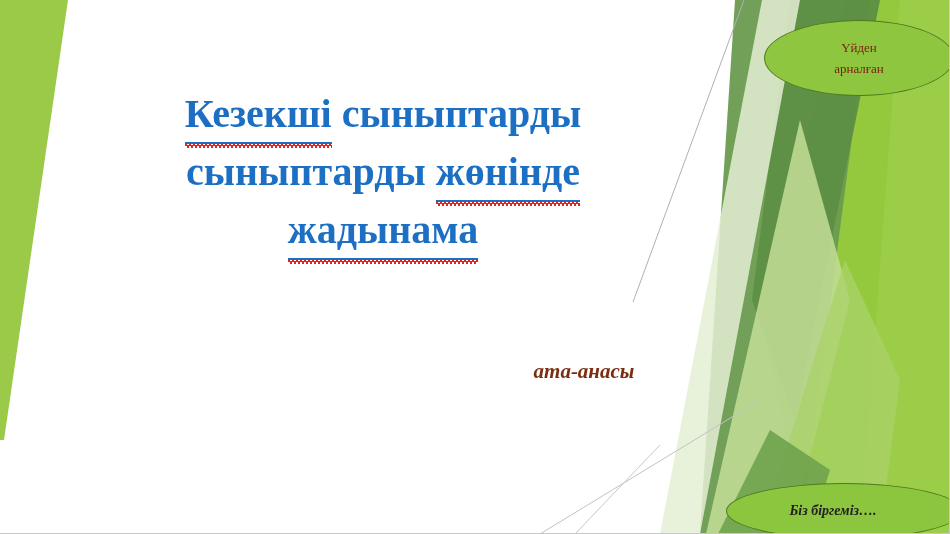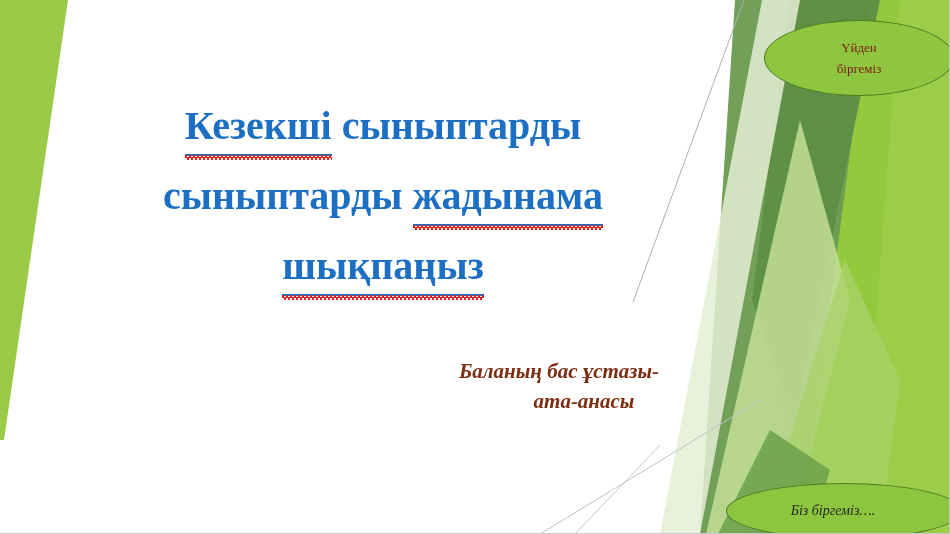--- a/index.html
+++ b/index.html
@@ -49,21 +49,20 @@
   .title-line.l2 { text-align: center; }
   .title-line.l3 { text-align: center; }
   .title-line.l4 { text-align: center; }
 
   
   .u {
     position: relative;
     display: inline-block;
     border-bottom: 2px solid #1c6fc2;
     padding-bottom: 1px;
-    margin-top: 12px;
   }
   .u::after {
     content: "";
     position: absolute;
     left: 0;
     right: 0;
     bottom: -6px;
     height: 5px;
     background-image:
       linear-gradient(45deg, transparent 40%, #e8201c 40%, #e8201c 60%, transparent 60%),
@@ -125,21 +124,21 @@
     width: 236px;
     height: 56px;
     border-radius: 50%;
     background: #8cc63e;
     border: 1px solid #4e7a20;
   }
   .ellipse-bottom .etxt {
     color: #231f20;
     font-family: "Liberation Serif", serif;
     font-style: italic;
-    font-weight: normal;
+    font-weight: bold;
     font-size: 14px;
     line-height: 18px;
     padding-right: 22px;
   }
 </style>
 </head>
 <body>
 
 <div class="slide">
 
@@ -168,36 +167,35 @@
       <line x1="760" y1="400" x2="540" y2="534" stroke="#c2c2c2" stroke-width="1"></line>
       <line x1="660" y1="445" x2="575" y2="534" stroke="#c8c8c8" stroke-width="1"></line>
 
     </svg>
   </div>
 
   <div class="title-block">
 
     <div class="title-line l1"><span class="u">Кезекші</span><span> сыныптарды</span></div>
 
-    <div class="title-line l2"><span>сыныптарды </span><span class="u">жадынама</span></div>
-
-
-    <div class="title-line l4"><span class="u">шықпаңыз</span></div>
+    <div class="title-line l2"><span>сыныптарды </span><span class="u">жөнінде</span></div>
+
+
+    <div class="title-line l4"><span class="u">жадынама</span></div>
 
   </div>
 
   <div class="subtitle-block">
-    <div class="subtitle-line sl1">Баланың бас ұстазы-</div>
     <div class="subtitle-line sl2">ата-анасы</div>
   </div>
 
   <div class="ellipse ellipse-top">
     <div class="etxt">
       <div>Үйден</div>
-      <div>біргеміз</div>
+      <div>арналған</div>
     </div>
   </div>
 
   <div class="ellipse ellipse-bottom">
     <div class="etxt">Біз біргеміз….</div>
   </div>
 
 </div>
 
 </body></html>

